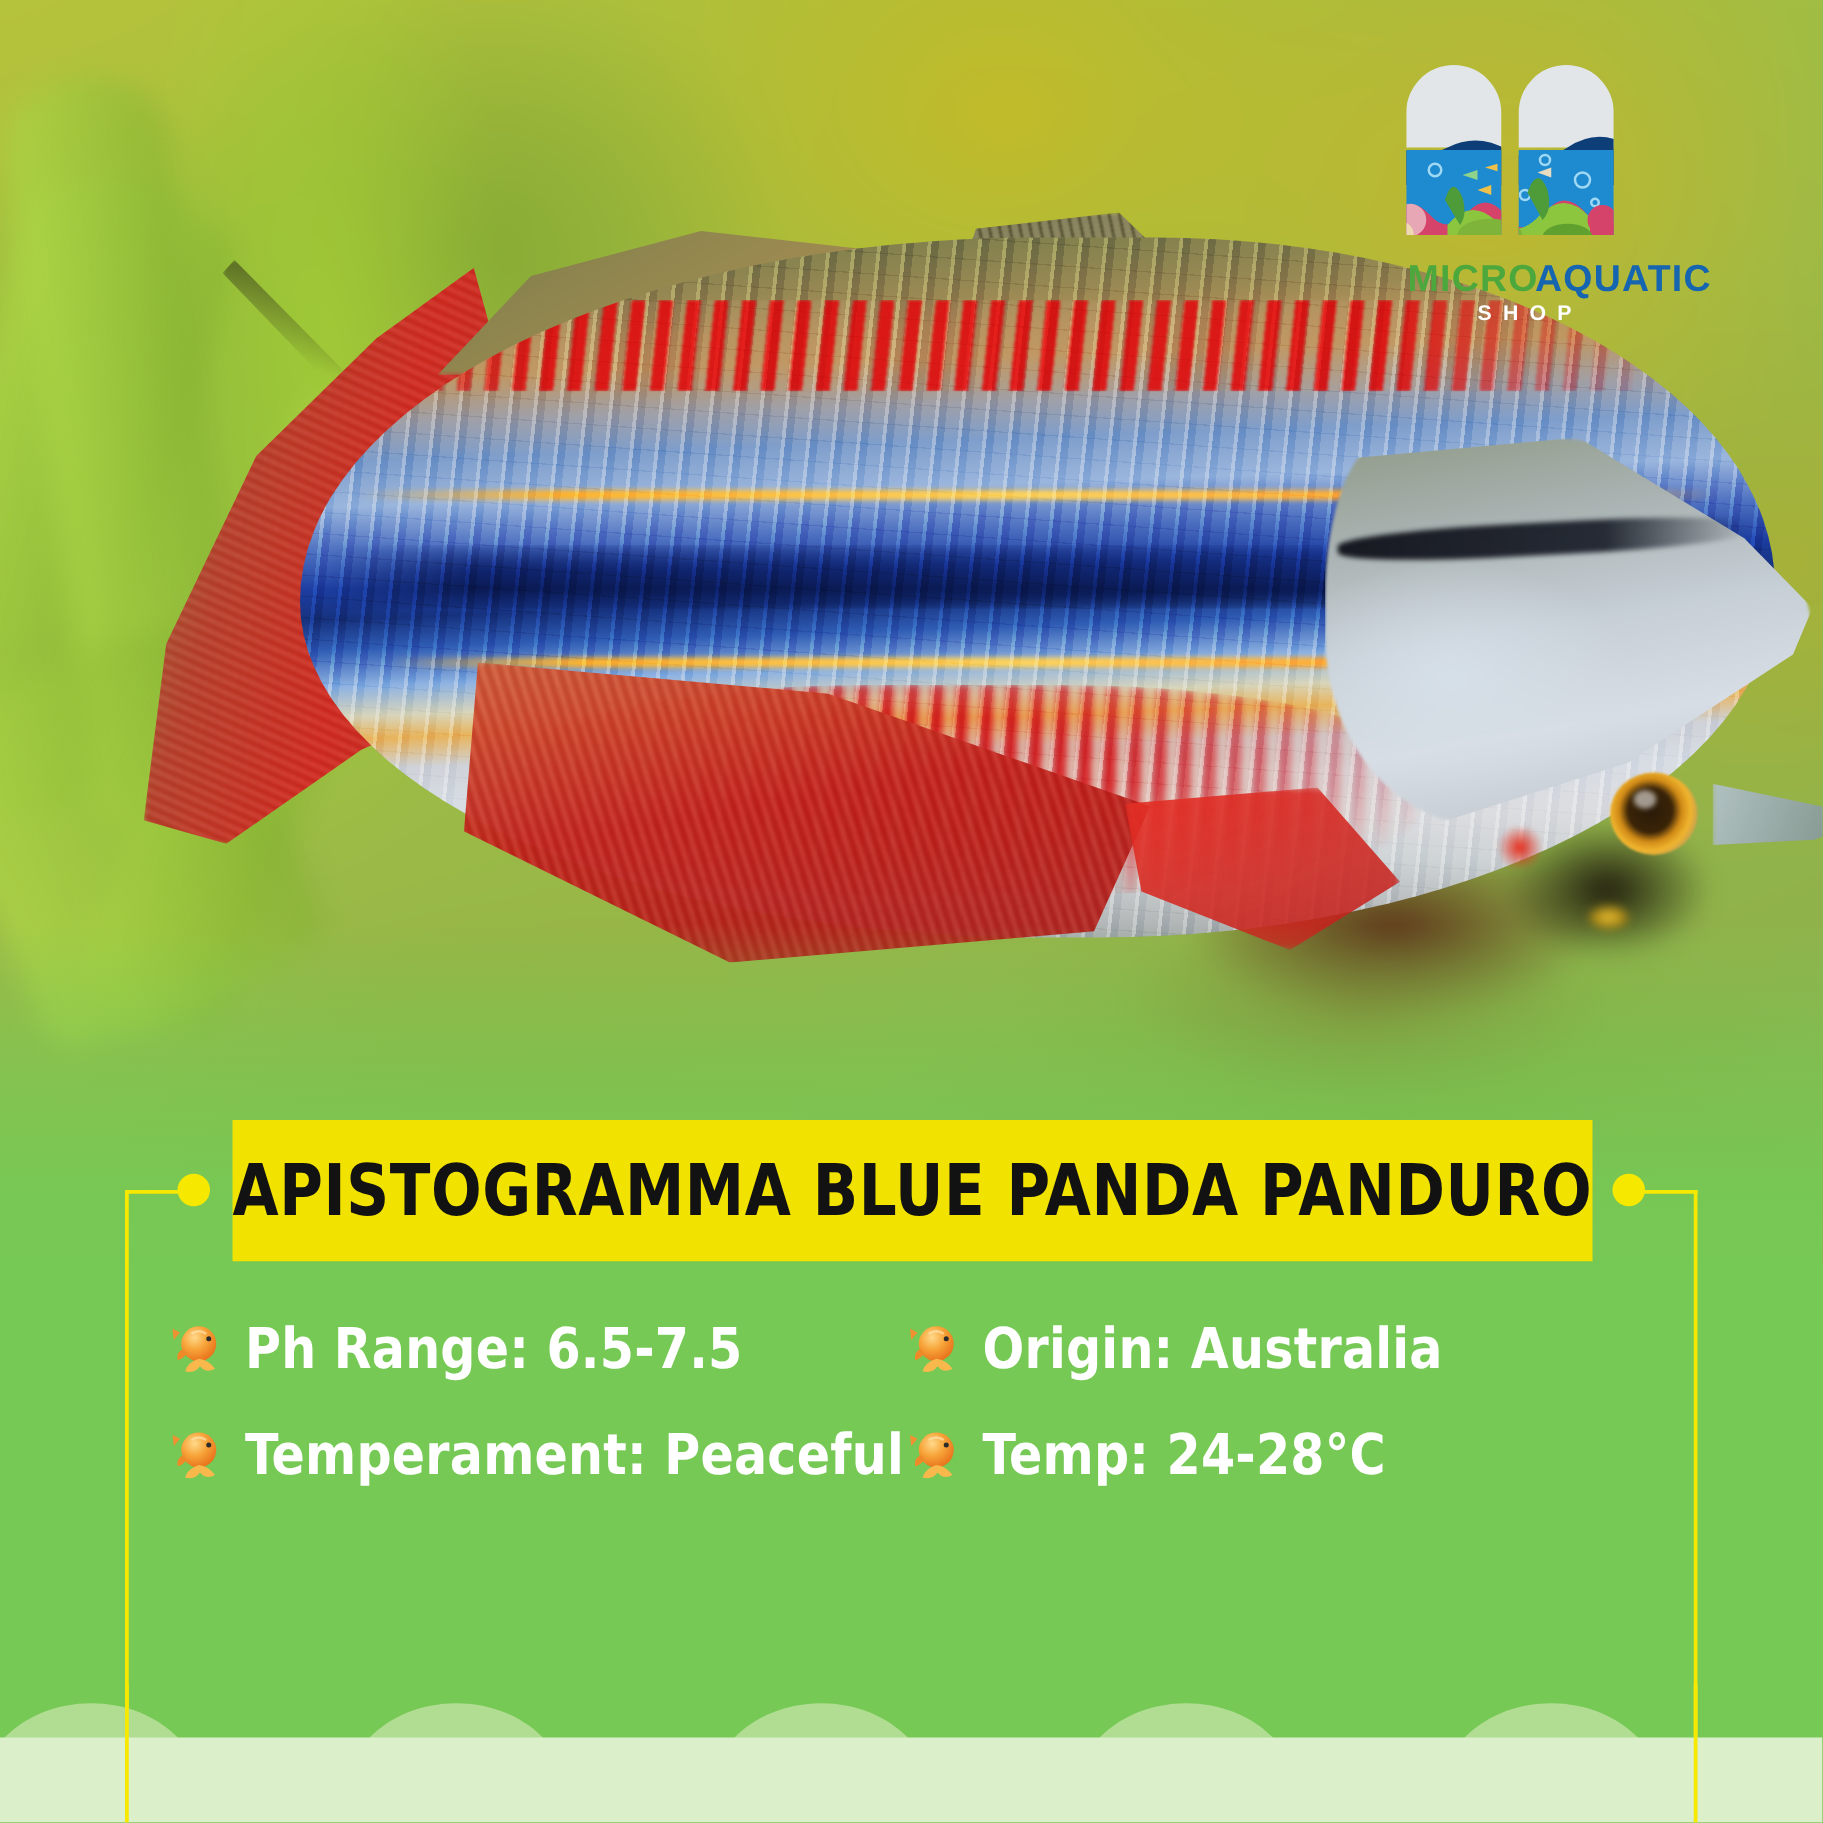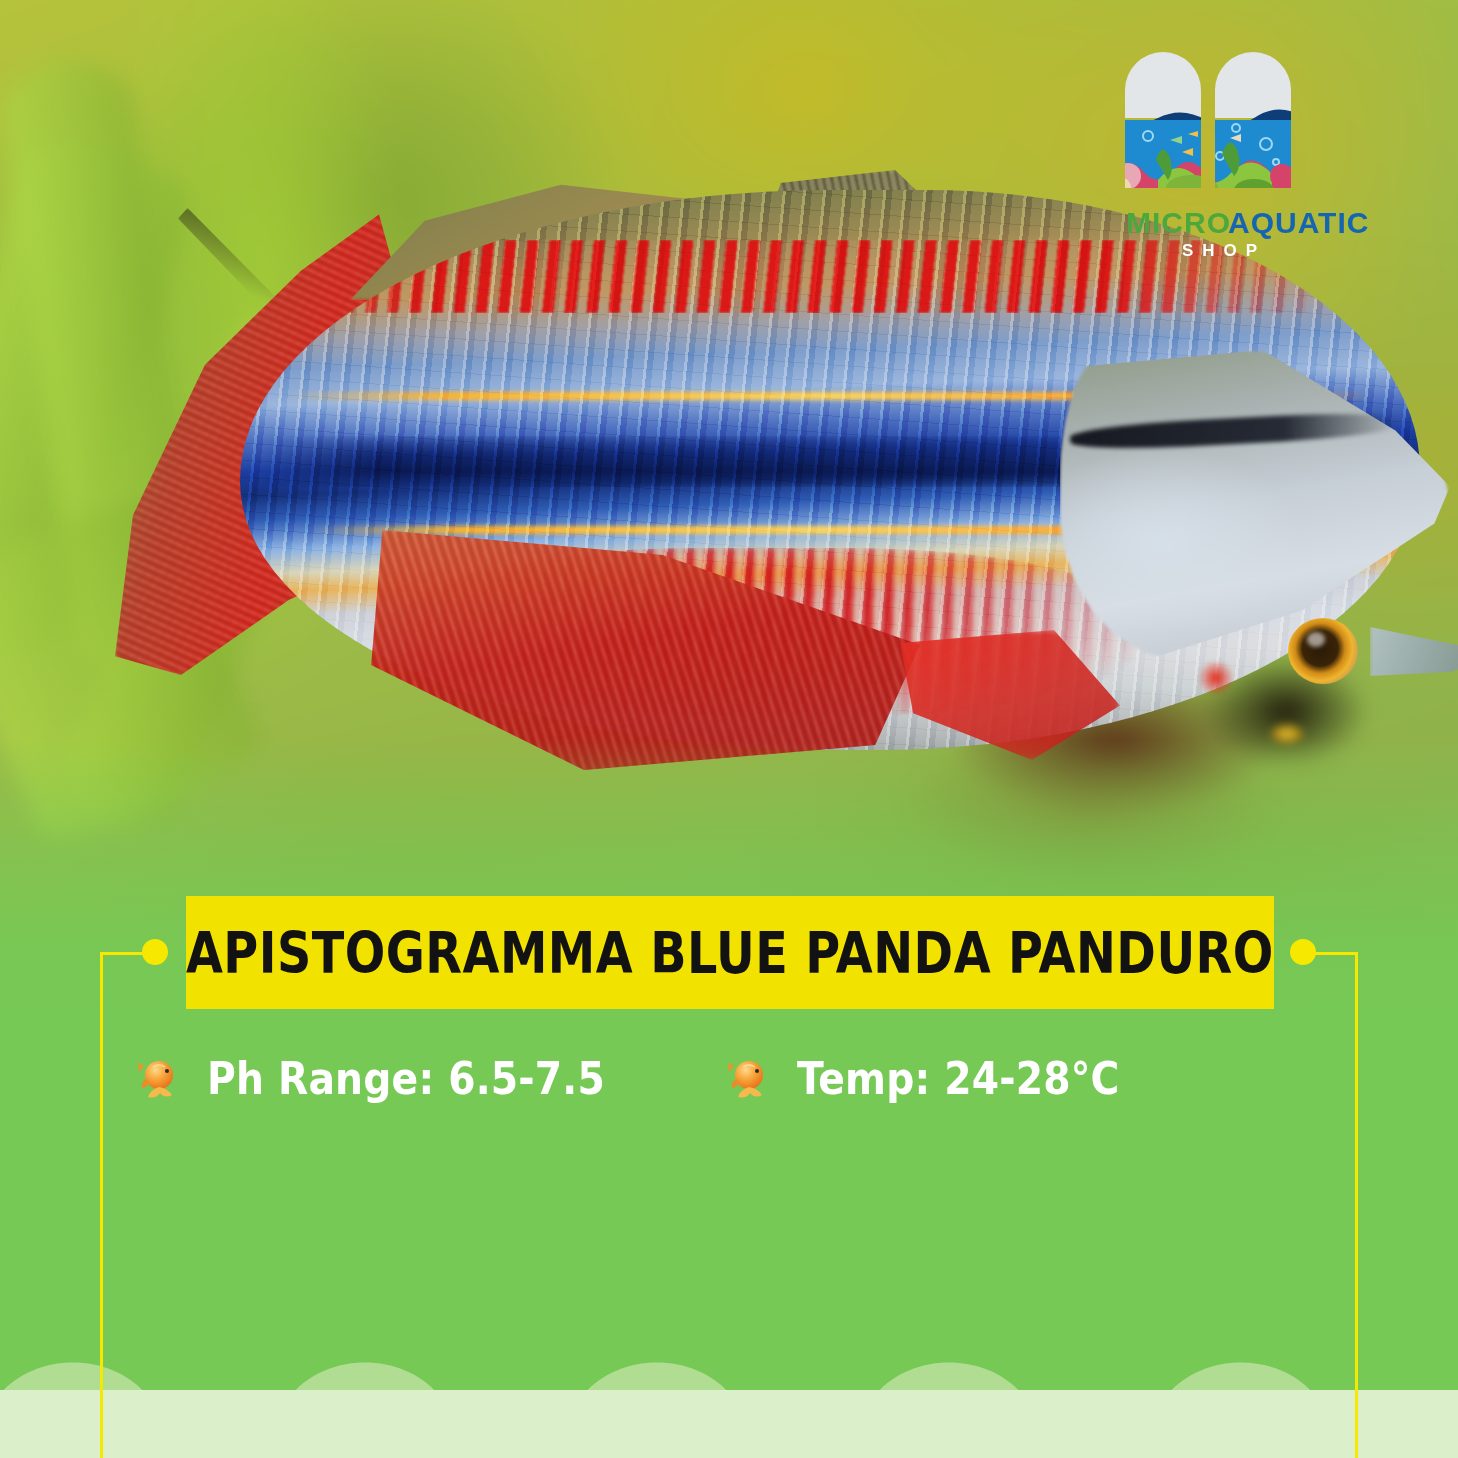--- a/index.html
+++ b/index.html
@@ -261,21 +261,21 @@
     transform:scaleX(.93); transform-origin:center;
   }
 
   
   #info-grid {
     position:absolute; left:136px; top:1036px; width:1180px;
     display:grid; grid-template-columns:590px 590px;
     column-gap:0; row-gap:0;
   }
   .info-item {
-    display:flex; align-items:center; gap:27px;
+    display:flex; align-items:center; gap:16px;
     height:85px;
   }
   .fish-bullet { position:relative; width:44px; height:44px; flex:0 0 44px; }
   .info-label {
     font-family:"Liberation Sans Narrow","DejaVu Sans Condensed","Liberation Sans", sans-serif;
     font-weight:bold; font-size:45px; color:#ffffff;
     white-space:nowrap; letter-spacing:.2px;
     transform:scaleX(.97); transform-origin:left center;
   }
 
@@ -410,21 +410,47 @@
         <circle cx="23" cy="18" r="14" fill="url(#fg1)"></circle>
         <path d="M23 30 q-9 3 -11 10 q8 2 12 -4 q5 6 12 2 q-5 -7 -13 -8 Z" fill="#F9B84C"></path>
         <path d="M11 22 q-6 2 -5 9 q5 -1 7 -5 Z" fill="#EE8A28"></path>
         <circle cx="31" cy="14" r="2" fill="#2b2b2b"></circle>
         <path d="M17 10 q6 -4 12 0" stroke="#FFE3AE" stroke-width="2" fill="none" opacity=".7"></path>
       </svg>
     </span>
     <span class="info-label">Ph Range: 6.5-7.5</span>
   </div>
 
-
+  <div class="info-item">
+    <span class="fish-bullet">
+      <svg viewBox="0 0 44 44" width="44" height="44">
+        <path d="M8 9 L2 6 L3 15 Z" fill="#F09030"></path>
+        <circle cx="23" cy="18" r="14" fill="url(#fg1)"></circle>
+        <path d="M23 30 q-9 3 -11 10 q8 2 12 -4 q5 6 12 2 q-5 -7 -13 -8 Z" fill="#F9B84C"></path>
+        <path d="M11 22 q-6 2 -5 9 q5 -1 7 -5 Z" fill="#EE8A28"></path>
+        <circle cx="31" cy="14" r="2" fill="#2b2b2b"></circle>
+        <path d="M17 10 q6 -4 12 0" stroke="#FFE3AE" stroke-width="2" fill="none" opacity=".7"></path>
+      </svg>
+    </span>
+    <span class="info-label">Origin:  Australia</span>
+  </div>
+
+  <div class="info-item">
+    <span class="fish-bullet">
+      <svg viewBox="0 0 44 44" width="44" height="44">
+        <path d="M8 9 L2 6 L3 15 Z" fill="#F09030"></path>
+        <circle cx="23" cy="18" r="14" fill="url(#fg1)"></circle>
+        <path d="M23 30 q-9 3 -11 10 q8 2 12 -4 q5 6 12 2 q-5 -7 -13 -8 Z" fill="#F9B84C"></path>
+        <path d="M11 22 q-6 2 -5 9 q5 -1 7 -5 Z" fill="#EE8A28"></path>
+        <circle cx="31" cy="14" r="2" fill="#2b2b2b"></circle>
+        <path d="M17 10 q6 -4 12 0" stroke="#FFE3AE" stroke-width="2" fill="none" opacity=".7"></path>
+      </svg>
+    </span>
+    <span class="info-label">Temperament: Peaceful</span>
+  </div>
 
   <div class="info-item">
     <span class="fish-bullet">
       <svg viewBox="0 0 44 44" width="44" height="44">
         <path d="M8 9 L2 6 L3 15 Z" fill="#F09030"></path>
         <circle cx="23" cy="18" r="14" fill="url(#fg1)"></circle>
         <path d="M23 30 q-9 3 -11 10 q8 2 12 -4 q5 6 12 2 q-5 -7 -13 -8 Z" fill="#F9B84C"></path>
         <path d="M11 22 q-6 2 -5 9 q5 -1 7 -5 Z" fill="#EE8A28"></path>
         <circle cx="31" cy="14" r="2" fill="#2b2b2b"></circle>
         <path d="M17 10 q6 -4 12 0" stroke="#FFE3AE" stroke-width="2" fill="none" opacity=".7"></path>

